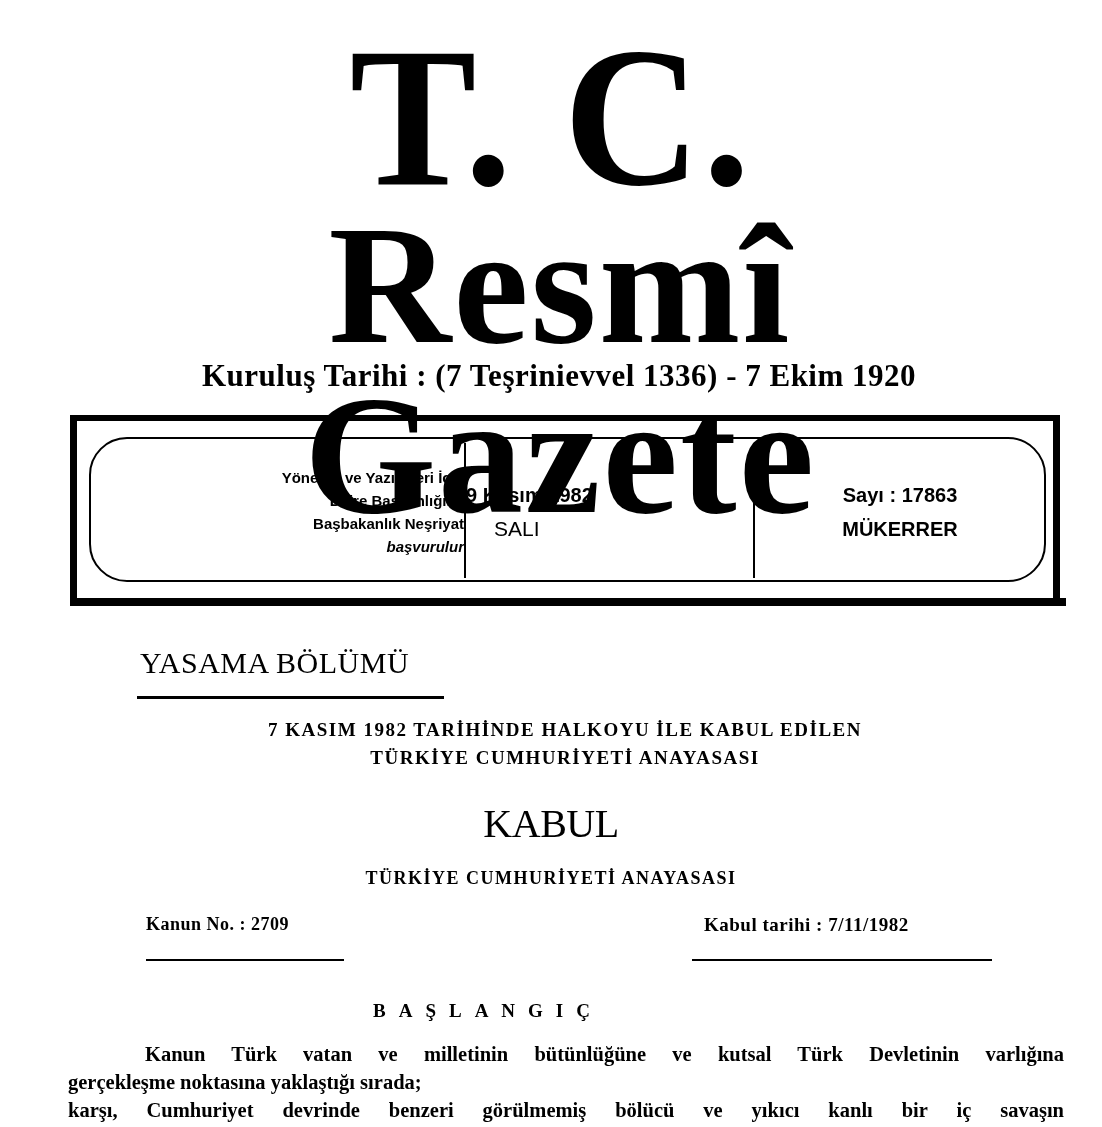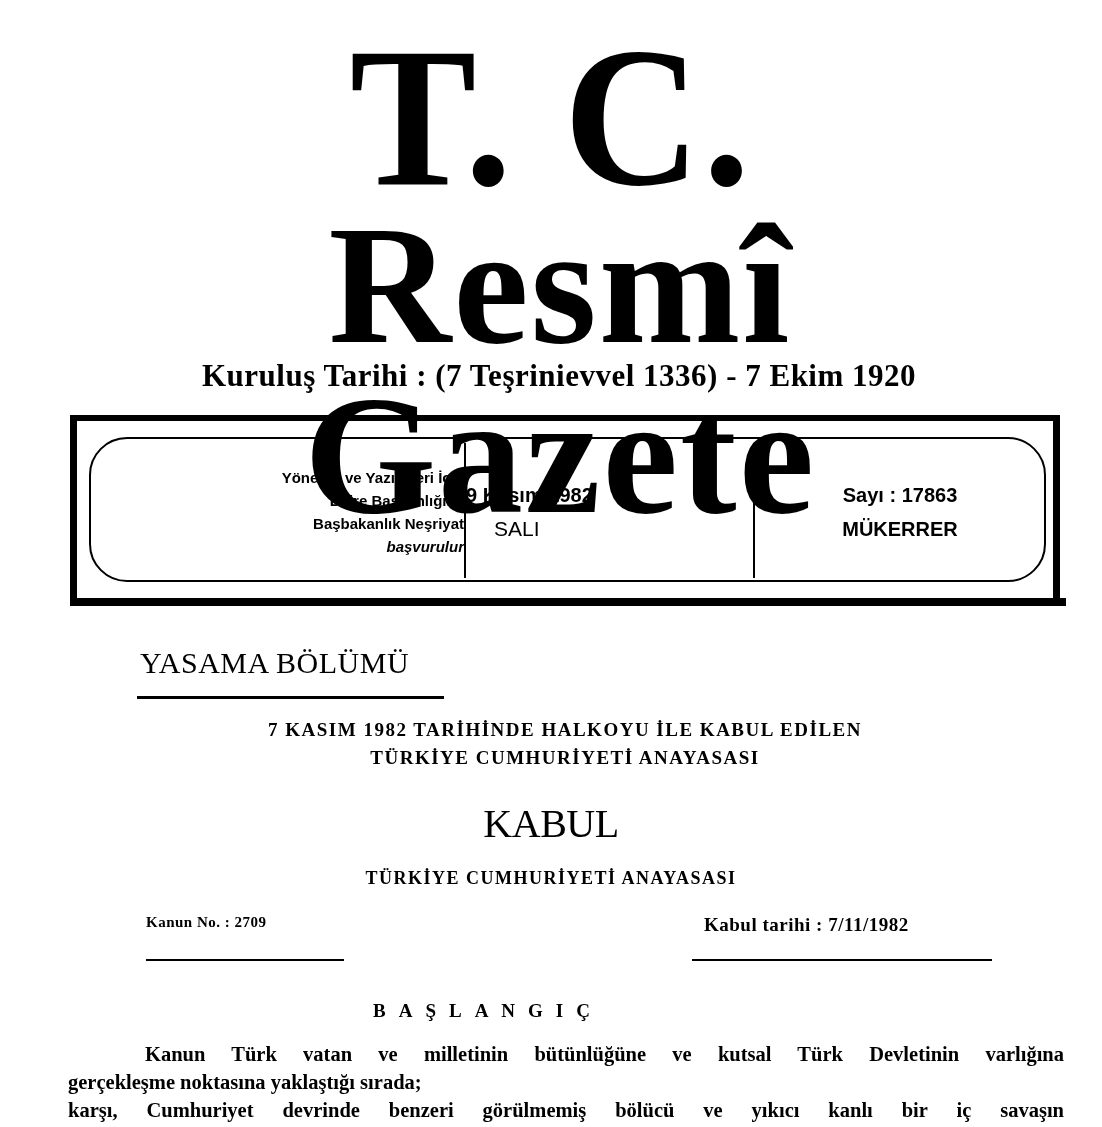--- a/index.html
+++ b/index.html
@@ -24,21 +24,21 @@
   .cell-mid .day { font-weight: normal; font-size: 21px; padding-left: 28px; }
   .cell-right { left: 755px; width: 290px; top: 478px; text-align: center; font-size: 20px; font-weight: bold; line-height: 34px; }
 
   .section-heading { left: 140px; top: 646px; font-size: 30px; letter-spacing: 0.5px; }
   .section-rule { left: 137px; top: 696px; width: 307px; height: 3px; background: #000; }
 
   .law-title { left: 100px; width: 930px; top: 716px; text-align: center; font-size: 19px; font-weight: bold; line-height: 28px; letter-spacing: 1.5px; }
   .kanun { left: 0; width: 1102px; top: 800px; text-align: center; font-size: 40px; letter-spacing: -0.5px; }
   .law-subtitle { left: 0; width: 1102px; top: 868px; text-align: center; font-size: 18px; font-weight: bold; letter-spacing: 1.5px; }
 
-  .kanun-no { left: 146px; top: 914px; font-size: 15px; font-weight: bold; letter-spacing: 0.5px; }
+  .kanun-no { left: 146px; top: 914px; font-size: 18px; font-weight: bold; letter-spacing: 0.5px; }
   .kabul { left: 704px; top: 914px; font-size: 19px; font-weight: bold; letter-spacing: 0.5px; }
   .rule-left { left: 146px; top: 959px; width: 198px; height: 2px; background: #000; }
   .rule-right { left: 692px; top: 959px; width: 300px; height: 2px; background: #000; }
 
   .baslangic { left: 8px; width: 960px; top: 1000px; text-align: center; font-size: 19px; font-weight: bold; letter-spacing: 13px; }
   .para { left: 68px; width: 996px; top: 1040px; font-size: 20.5px; font-weight: bold; line-height: 28px; text-align: justify; }
   .para .line { display: block; text-align: justify; text-align-last: justify; }
   .para .line.first { text-indent: 77px; }
   .para .line.last { text-align-last: left; }
 </style>

